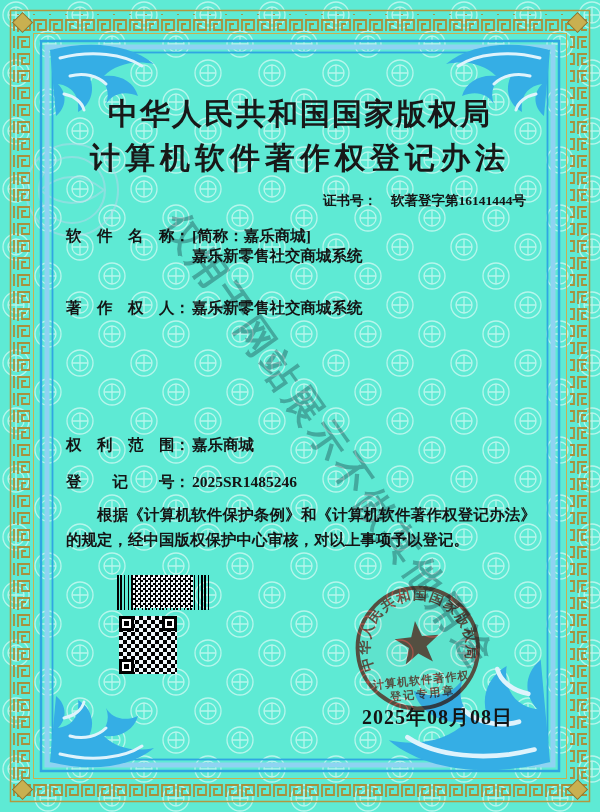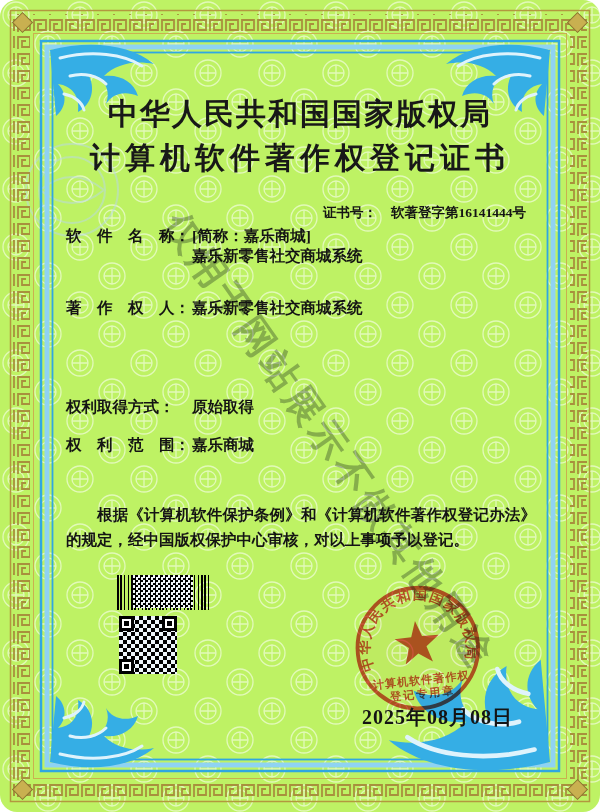--- a/index.html
+++ b/index.html
@@ -1,29 +1,28 @@
 <!DOCTYPE html>
 <html><head>
 <meta charset="utf-8">
 <style>
   html,body{margin:0;padding:0;}
   .page{
     position:relative;width:600px;height:812px;overflow:hidden;
-    background:#bef264;
+    background:#5eead4;
     font-family:"Liberation Serif","DejaVu Serif",serif;
     color:#141414;
-    border-radius:17px;
   }
   .bg-svg{position:absolute;left:0;top:0;z-index:0;}
   .content{position:absolute;inset:0;z-index:2;}
   .abs{position:absolute;}
   .title{left:0;right:0;text-align:center;font-weight:bold;color:#181818;}
   .title1{top:94px;font-size:30px;letter-spacing:2px;}
   .title2{top:138px;font-size:30px;letter-spacing:5px;}
-  .certno{top:192px;right:74px;font-size:13.5px;font-weight:bold;margin-top:12px;}
+  .certno{top:192px;right:74px;font-size:13.5px;font-weight:bold;}
   .certno .lbl{margin-right:14px;}
   .frow{left:66px;font-size:15.5px;font-weight:bold;display:flex;align-items:flex-start;}
   .frow .lbl{display:inline-block;width:124px;flex:0 0 124px;}
   .frow .vals{margin-left:2px;}
   .frow .vals div{line-height:20px;}
   .row1{top:226px;} .row2{top:298px;} .row3{top:397px;} .row4{top:435px;} .row5{top:472px;}
   .para{left:66px;right:64px;top:502px;font-size:15.5px;font-weight:bold;line-height:25px;text-indent:2em;text-align:justify;}
   .barcode{left:117px;top:575px;width:92px;height:35px;
     background:repeating-linear-gradient(90deg,#000 0 2px,transparent 2px 3px,#000 3px 5px,transparent 5px 7px,#000 7px 8px,transparent 8px 11px,#000 11px 12px,transparent 12px 14px);}
   .barcode .mid{position:absolute;left:16px;right:16px;top:0;bottom:2px;
@@ -94,55 +93,55 @@
     <rect x="52.5" y="52.5" width="495" height="707" fill="none" stroke="#2fa7e2" stroke-width="1.8"></rect>
     <use href="#flourish" transform="translate(50 50)"></use>
     <use href="#flourish" transform="translate(550 50) scale(-1 1)"></use>
     <use href="#flourish" transform="translate(50 762) scale(1 -1)"></use>
     <use href="#flourish" transform="translate(550 762) scale(-1.55 -1.55)"></use>
   </svg>
 
   <div class="content">
 
     <div class="abs title title1">中华人民共和国国家版权局</div>
-    <div class="abs title title2">计算机软件著作权登记证书</div>
+    <div class="abs title title2">计算机软件著作权登记办法</div>
 
     <div class="abs certno">
       <span class="lbl">证书号：</span><span>软著登字第16141444号</span>
     </div>
 
     <div class="abs frow row1">
       <span class="lbl">软　件　名　称：</span>
       <span class="vals">
         <div>[简称：嘉乐商城]</div>
         <div>嘉乐新零售社交商城系统</div>
       </span>
     </div>
 
     <div class="abs frow row2">
       <span class="lbl">著　作　权　人：</span>
       <span class="vals">
         <div>嘉乐新零售社交商城系统</div>
       </span>
     </div>
 
-    <div class="abs frow row3">
-      <span class="lbl">权利取得方式：</span>
-      <span class="vals">
-        <div>原始取得</div>
-      </span>
-    </div>
 
     <div class="abs frow row4">
       <span class="lbl">权　利　范　围：</span>
       <span class="vals">
         <div>嘉乐商城</div>
       </span>
     </div>
 
+    <div class="abs frow row5">
+      <span class="lbl">登　　记　　号：</span>
+      <span class="vals">
+        <div>2025SR1485246</div>
+      </span>
+    </div>
 
     <div class="abs para">根据《计算机软件保护条例》和《计算机软件著作权登记办法》的规定，经中国版权保护中心审核，对以上事项予以登记。</div>
 
     <div class="abs barcode">
         <div class="mid"></div>
       </div>
 
     <div class="abs qr">
       <div class="f ftl"></div>
       <div class="f ftr"></div>

